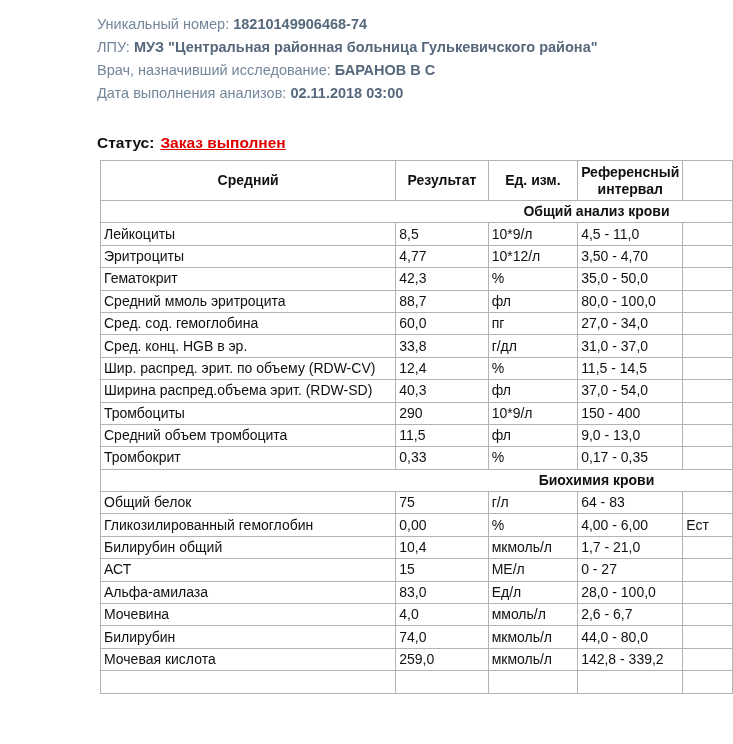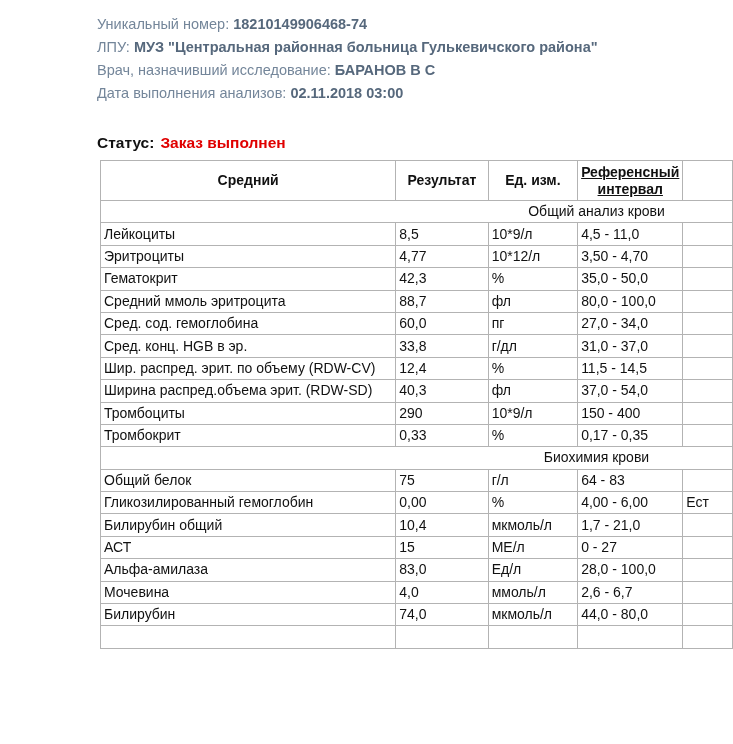--- a/index.html
+++ b/index.html
@@ -1,26 +1,26 @@
 <!DOCTYPE html>
 <html><head>
 <meta charset="utf-8">
 <style>
   html, body { margin: 0; padding: 0; background: #ffffff; }
   body { width: 733px; height: 744px; overflow: hidden; position: relative; font-family: "Liberation Sans", "DejaVu Sans", sans-serif; }
   .meta { position: absolute; left: 97px; top: 0; margin-top: 13px; }
   .meta-line { height: 23px; line-height: 23px; font-size: 14.5px; color: #74869a; white-space: nowrap; }
   .meta-line .val { font-weight: bold; color: #56687c; }
   .status { position: absolute; left: 97px; top: 134px; font-size: 15.5px; font-weight: bold; color: #111; white-space: nowrap; }
-  .status .status-value { color: #e00000; margin-left: 6px; }
+  .status .status-value { color: #e00000; margin-left: 6px; text-decoration: underline; }
   table.results { position: absolute; left: 100px; top: 160px; border-collapse: collapse; table-layout: fixed; font-size: 14px; color: #111; }
   table.results th, table.results td { border: 1px solid #b3b3b3; padding: 0 3px; white-space: nowrap; overflow: hidden; }
   table.results th { font-weight: bold; text-align: center; height: 39px; line-height: 17px; font-size: 14px; }
   table.results td { height: 21.4px; line-height: 21px; }
-  table.results td.section { text-align: center; font-weight: normal; padding-left: 0; padding-right: 4px; }
+  table.results td.section { text-align: center; font-weight: bold; padding-left: 0; padding-right: 4px; }
   table.results td.section span { position: relative; left: 182px; }
   col.c1 { width: 304px; }
   col.c2 { width: 101px; }
   col.c3 { width: 101px; }
   col.c4 { width: 102px; }
   col.c5 { width: 60px; }
 </style>
 </head>
 <body>
 
@@ -49,21 +49,21 @@
       <col class="c2">
       <col class="c3">
       <col class="c4">
       <col class="c5">
   </colgroup>
   <thead>
     <tr>
       <th>Средний</th>
       <th>Результат</th>
       <th>Ед. изм.</th>
-      <th style="white-space:normal;text-decoration:underline;">Референсный интервал</th>
+      <th style="white-space:normal;">Референсный интервал</th>
       <th></th>
     </tr>
   </thead>
   <tbody id="tbody">
       <tr>
         <td colspan="5" class="section"><span>Общий анализ крови</span></td>
       </tr>
       <tr>
         <td>Лейкоциты</td>
         <td>8,5</td>
@@ -121,20 +121,27 @@
         <td></td>
       </tr>
       <tr>
         <td>Тромбоциты</td>
         <td>290</td>
         <td>10*9/л</td>
         <td>150 - 400</td>
         <td></td>
       </tr>
       <tr>
+        <td>Средний объем тромбоцита</td>
+        <td>11,5</td>
+        <td>фл</td>
+        <td>9,0 - 13,0</td>
+        <td></td>
+      </tr>
+      <tr>
         <td>Тромбокрит</td>
         <td>0,33</td>
         <td>%</td>
         <td>0,17 - 0,35</td>
         <td></td>
       </tr>
       <tr>
         <td colspan="5" class="section"><span>Биохимия крови</span></td>
       </tr>
       <tr>
@@ -180,20 +187,27 @@
         <td></td>
       </tr>
       <tr>
         <td>Билирубин</td>
         <td>74,0</td>
         <td>мкмоль/л</td>
         <td>44,0 - 80,0</td>
         <td></td>
       </tr>
       <tr>
+        <td>Мочевая кислота</td>
+        <td>259,0</td>
+        <td>мкмоль/л</td>
+        <td>142,8 - 339,2</td>
+        <td></td>
+      </tr>
+      <tr>
         <td></td>
         <td></td>
         <td></td>
         <td></td>
         <td></td>
       </tr>
     </tbody>
 </table>
 
 </body></html>

